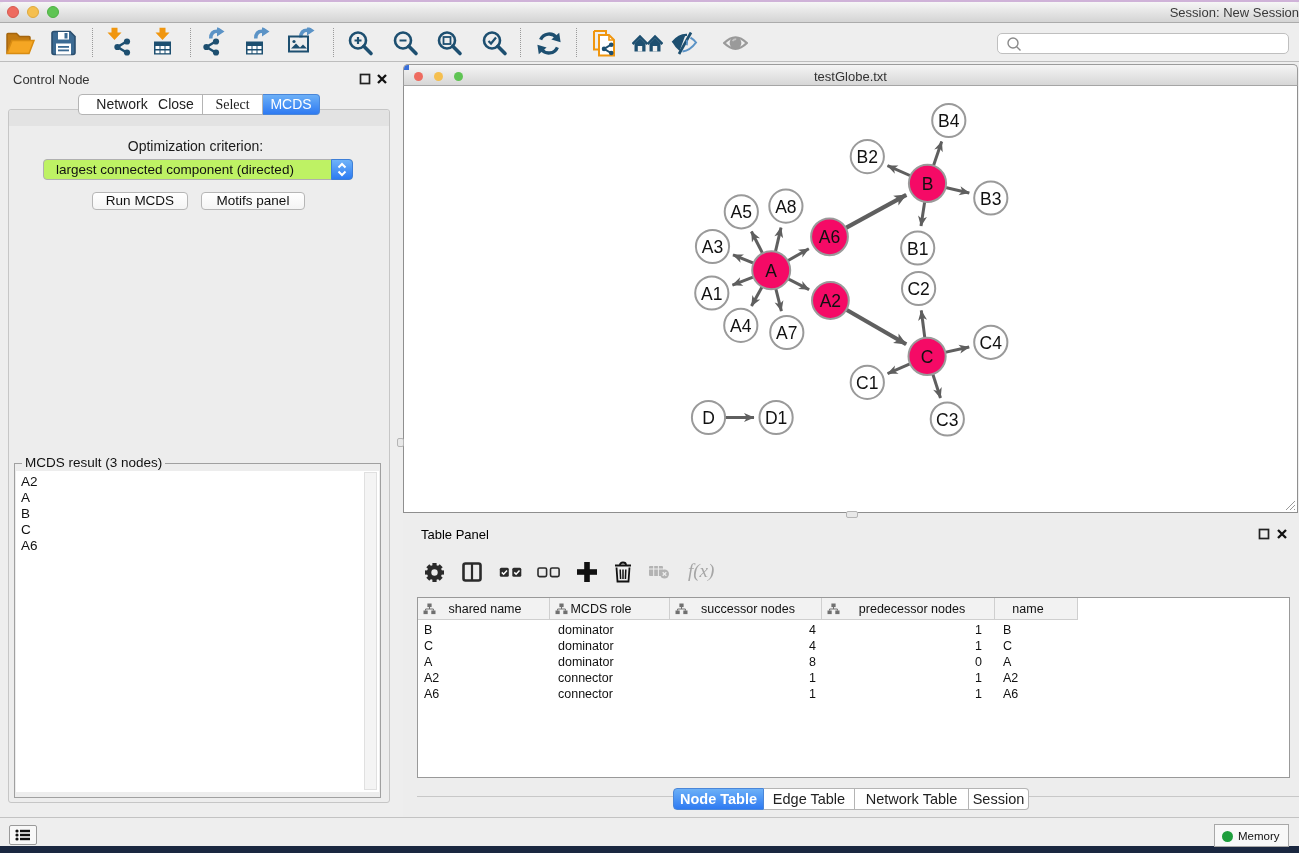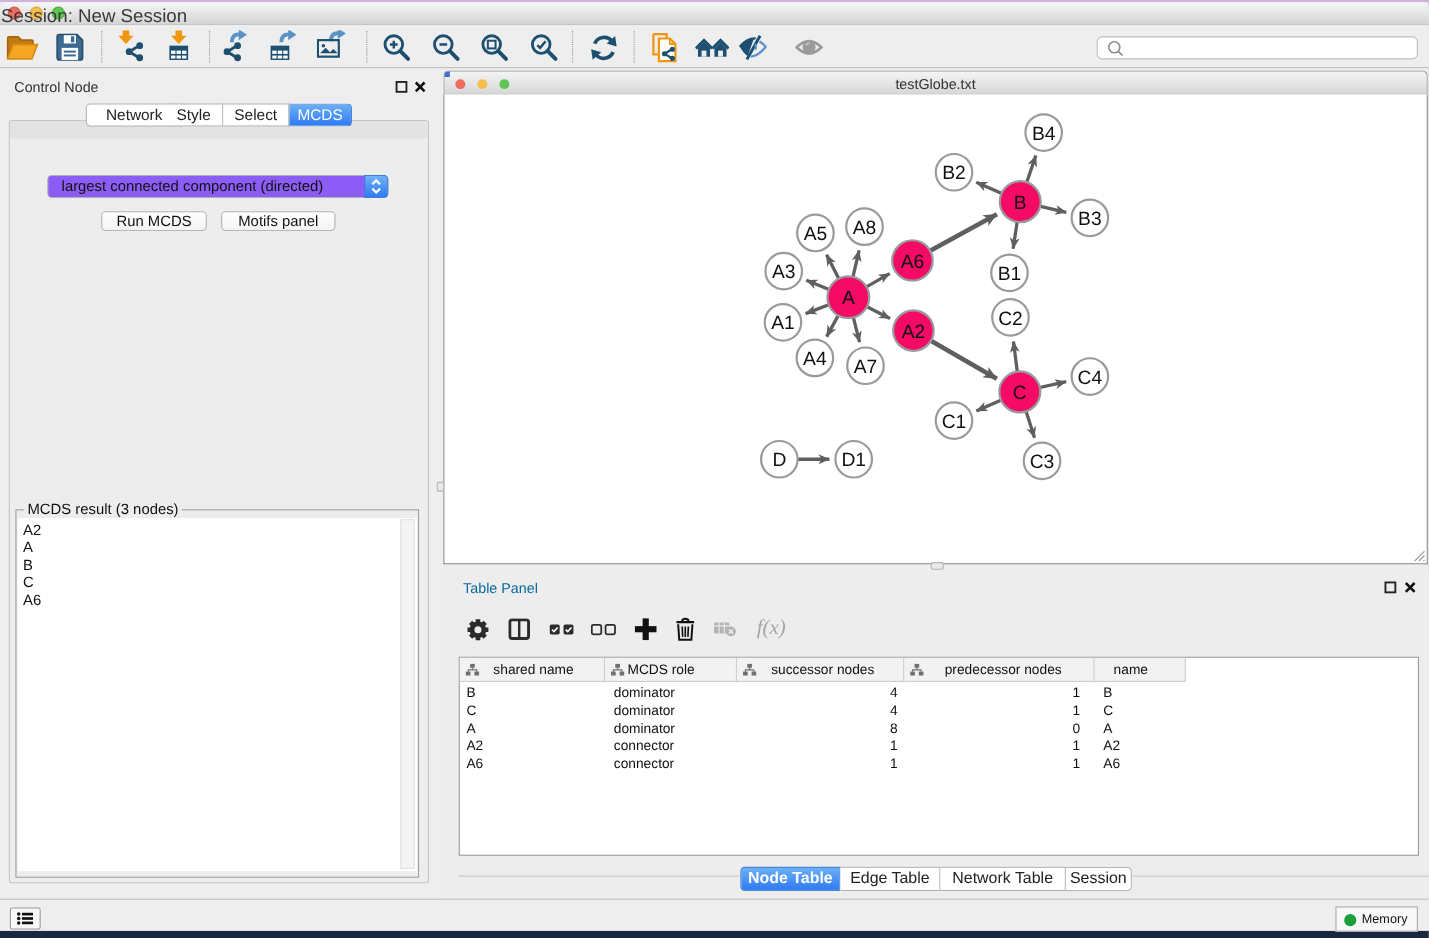--- a/index.html
+++ b/index.html
@@ -4,59 +4,59 @@
 <style>
 * { margin:0; padding:0; box-sizing:border-box; }
 html,body { width:1299px; height:853px; overflow:hidden; }
 body { font-family:"Liberation Sans",sans-serif; background:#1a2740; }
 #screen { position:relative; width:1299px; height:853px; overflow:hidden; background:#eeeeee; }
 #topline { position:absolute; left:0; top:0; width:1299px; height:2px; background:#cfb2d8; }
 #navy { position:absolute; left:0; top:846px; width:1299px; height:7px; background:#1a2740; }
 #app { position:absolute; left:0; top:2px; width:1299px; height:844px; background:#eeeeee; border-radius:5px 5px 0 0; }
 
 #titlebar { position:absolute; left:0; top:0; width:1299px; height:21px; background:linear-gradient(#f6f6f6,#d4d4d4); border-bottom:1px solid #ababab; border-radius:5px 5px 0 0; }
-#titlebar .t { position:absolute; left:1px; right:0; top:3px; text-align:left; font-size:17px; color:#393939; }
+#titlebar .t { position:absolute; left:12px; right:0; top:3px; text-align:right; font-size:13px; color:#393939; }
 .tl { position:absolute; top:4px; width:12px; height:12px; border-radius:50%; }
 
 #toolbar { position:absolute; left:0; top:21px; width:1299px; height:39px; background:#eeeeee; border-bottom:1px solid #bdbdbd; }
 .sep { position:absolute; top:5px; height:29px; width:0; border-left:1px dotted #9a9a9a; }
 .ticon { position:absolute; top:2px; transform:translateY(-1.5px); }
 #search { position:absolute; left:997px; top:10px; width:292px; height:21px; background:#fff; border:1px solid #bfbfbf; border-radius:5px; }
 
 #leftpanel { position:absolute; left:0; top:61px; width:391px; height:756px; background:#eeeeee; }
 #cp-title { position:absolute; left:13px; top:9px; font-size:13px; color:#333; }
 .wicon { position:absolute; top:10px; }
 #cp-box { position:absolute; left:8px; top:46px; width:382px; height:694px; background:#ededed; border:1px solid #c6c6c6; border-radius:3px; }
 #cp-box .band { position:absolute; left:0; top:0; right:0; height:16px; background:#e3e3e3; border-radius:3px 3px 0 0; }
 #tabs { position:absolute; left:78px; top:31px; height:21px; }
 .tab { position:absolute; top:0; height:21px; background:#fff; border:1px solid #b4b4b4; border-left:none; font-size:14px; color:#222; text-align:center; line-height:19px; }
 .tab.first { border-left:1px solid #b4b4b4; border-radius:4px 0 0 4px; }
 .tab.last { border-radius:0 4px 4px 0; }
 .tab.sel { background:linear-gradient(#6cb0f7,#2e7af2); color:#fff; border-color:#4a86d8; }
 #opt-label { position:absolute; left:0; width:391px; top:75px; text-align:center; font-size:14px; color:#1a1a1a; }
-#dropdown { position:absolute; left:43px; top:96px; width:310px; height:21px; background:#8b5cf6; border:1px solid #b0b0b0; border-radius:4px; }
+#dropdown { position:absolute; left:43px; top:96px; width:310px; height:21px; background:#bef264; border:1px solid #b0b0b0; border-radius:4px; }
 #dropdown .txt { position:absolute; left:12px; top:2px; font-size:13.5px; color:#111; }
 #dropdown .step { position:absolute; right:-1px; top:-1px; width:22px; height:21px; background:linear-gradient(#6fb3f8,#2d7bf2); border-radius:0 4px 4px 0; border:1px solid #3e7fd8; }
 .btn { position:absolute; height:18px; background:linear-gradient(#ffffff,#f4f4f4); border:1px solid #b6b6b6; border-radius:4px; font-size:13.5px; color:#111; text-align:center; line-height:16px; }
 #fieldset { position:absolute; left:14px; top:392px; width:367px; height:343px; }
 #fieldset .bord { position:absolute; left:0; top:8px; right:0; bottom:0; border:1px solid #a0a0a0; }
 #fieldset .leg { position:absolute; left:8px; top:0px; background:#ededed; padding:0 3px; font-size:13.5px; color:#111; }
 #list { position:absolute; left:2px; top:16px; width:363px; height:321px; background:#fff; }
 #list .it { position:absolute; left:5px; font-size:13.5px; color:#111; }
 #list .sb { position:absolute; right:2px; top:1px; width:13px; height:318px; background:#f4f4f4; border:1px solid #e0e0e0; }
 
 #netwin { position:absolute; left:403px; top:62px; width:746px; height:451px; }
 #nw-title { position:absolute; left:0; top:0; width:895px; height:22px; background:linear-gradient(#f5f5f5,#d7d7d7); border:1px solid #9b9b9b; border-bottom:1px solid #a5a5a5; border-radius:5px 5px 0 0; }
 #nw-title .t { position:absolute; left:0; right:0; top:4px; text-align:center; font-size:13px; color:#333; }
 #nw-body { position:absolute; left:0; top:22px; width:895px; height:427px; background:#fff; border:1px solid #8f8f8f; border-top:none; }
 .grip-l { position:absolute; left:-6px; top:374px; width:7px; height:9px; background:#e8e8e8; border:1px solid #b5b5b5; border-radius:2px; }
 .grip-b { position:absolute; left:443px; bottom:-3px; width:12px; height:7px; background:#e8e8e8; border:1px solid #b5b5b5; border-radius:2px; }
 
 #tablepanel { position:absolute; left:403px; top:518px; width:896px; height:299px; background:#ededed; }
-#tp-title { position:absolute; left:18px; top:7px; font-size:13px; color:#0369a1; }
+#tp-title { position:absolute; left:18px; top:7px; font-size:13px; color:#000000; }
 #tbl { position:absolute; left:14px; top:77px; width:873px; height:181px; background:#fff; border:1px solid #999; }
 #tbl-head { position:absolute; left:0; top:0; width:660px; height:22px; background:#f2f2f2; border-bottom:1px solid #cfcfcf; }
 .hcell { position:absolute; top:0; height:22px; border-right:1px solid #cfcfcf; font-size:12.5px; color:#111; text-align:center; line-height:22px; }
 .hico { position:absolute; top:5px; }
 .hlab { position:absolute; top:0; width:120px; height:22px; font-size:12.5px; color:#111; text-align:center; line-height:22px; }
 .trow { position:absolute; font-size:12.5px; color:#111; height:16px; line-height:16px; }
 #bline { position:absolute; left:14px; top:276px; width:1285px; height:1px; background:#c8c8c8; }
 .btab { position:absolute; top:268px; height:22px; background:#fff; border:1px solid #b4b4b4; border-left:none; font-size:14.5px; color:#222; text-align:center; line-height:20px; }
 .btab.first { border-left:1px solid #b4b4b4; border-radius:4px 0 0 4px; }
 .btab.last { border-radius:0 4px 4px 0; }
@@ -235,24 +235,25 @@
           <rect x="1.5" y="1.5" width="9" height="9" fill="none" stroke="#222" stroke-width="1.7"></rect>
         </svg>
     <svg class="wicon" style="left:376px;" width="12" height="12">
           <path d="M2 2 L10 10 M10 2 L2 10" stroke="#111" stroke-width="2.3"></path>
         </svg>
     <div id="cp-box">
           <div class="band"></div>
         </div>
     <div id="tabs">
       <div class="tab first" style="left:0; width:88px;">Network</div>
-      <div class="tab" style="left:72px; width:53px;">Style</div>
-      <div class="tab" style="left:125px; width:60px;">Select</div>
+      <div class="tab" style="left:72px; width:53px;">Close</div>
+      <div class="tab" style="left:125px; width:60px;font-family:Liberation Serif, serif;">Select</div>
       <div class="tab sel last" style="left:185px; width:57px;">MCDS</div>
     </div>
+    <div id="opt-label">Optimization criterion:</div>
     <div id="dropdown">
       <div class="txt">largest connected component (directed)</div>
       <div class="step">
         <svg width="20" height="19" style="position:absolute;left:0;top:0;">
               <path d="M6.5 7.5 L10 4 L13.5 7.5" fill="none" stroke="#fff" stroke-width="2"></path>
               <path d="M6.5 11.5 L10 15 L13.5 11.5" fill="none" stroke="#fff" stroke-width="2"></path>
             </svg>
       </div>
     </div>
     <div class="btn" style="left:92px; top:129px; width:96px;">Run MCDS</div>

